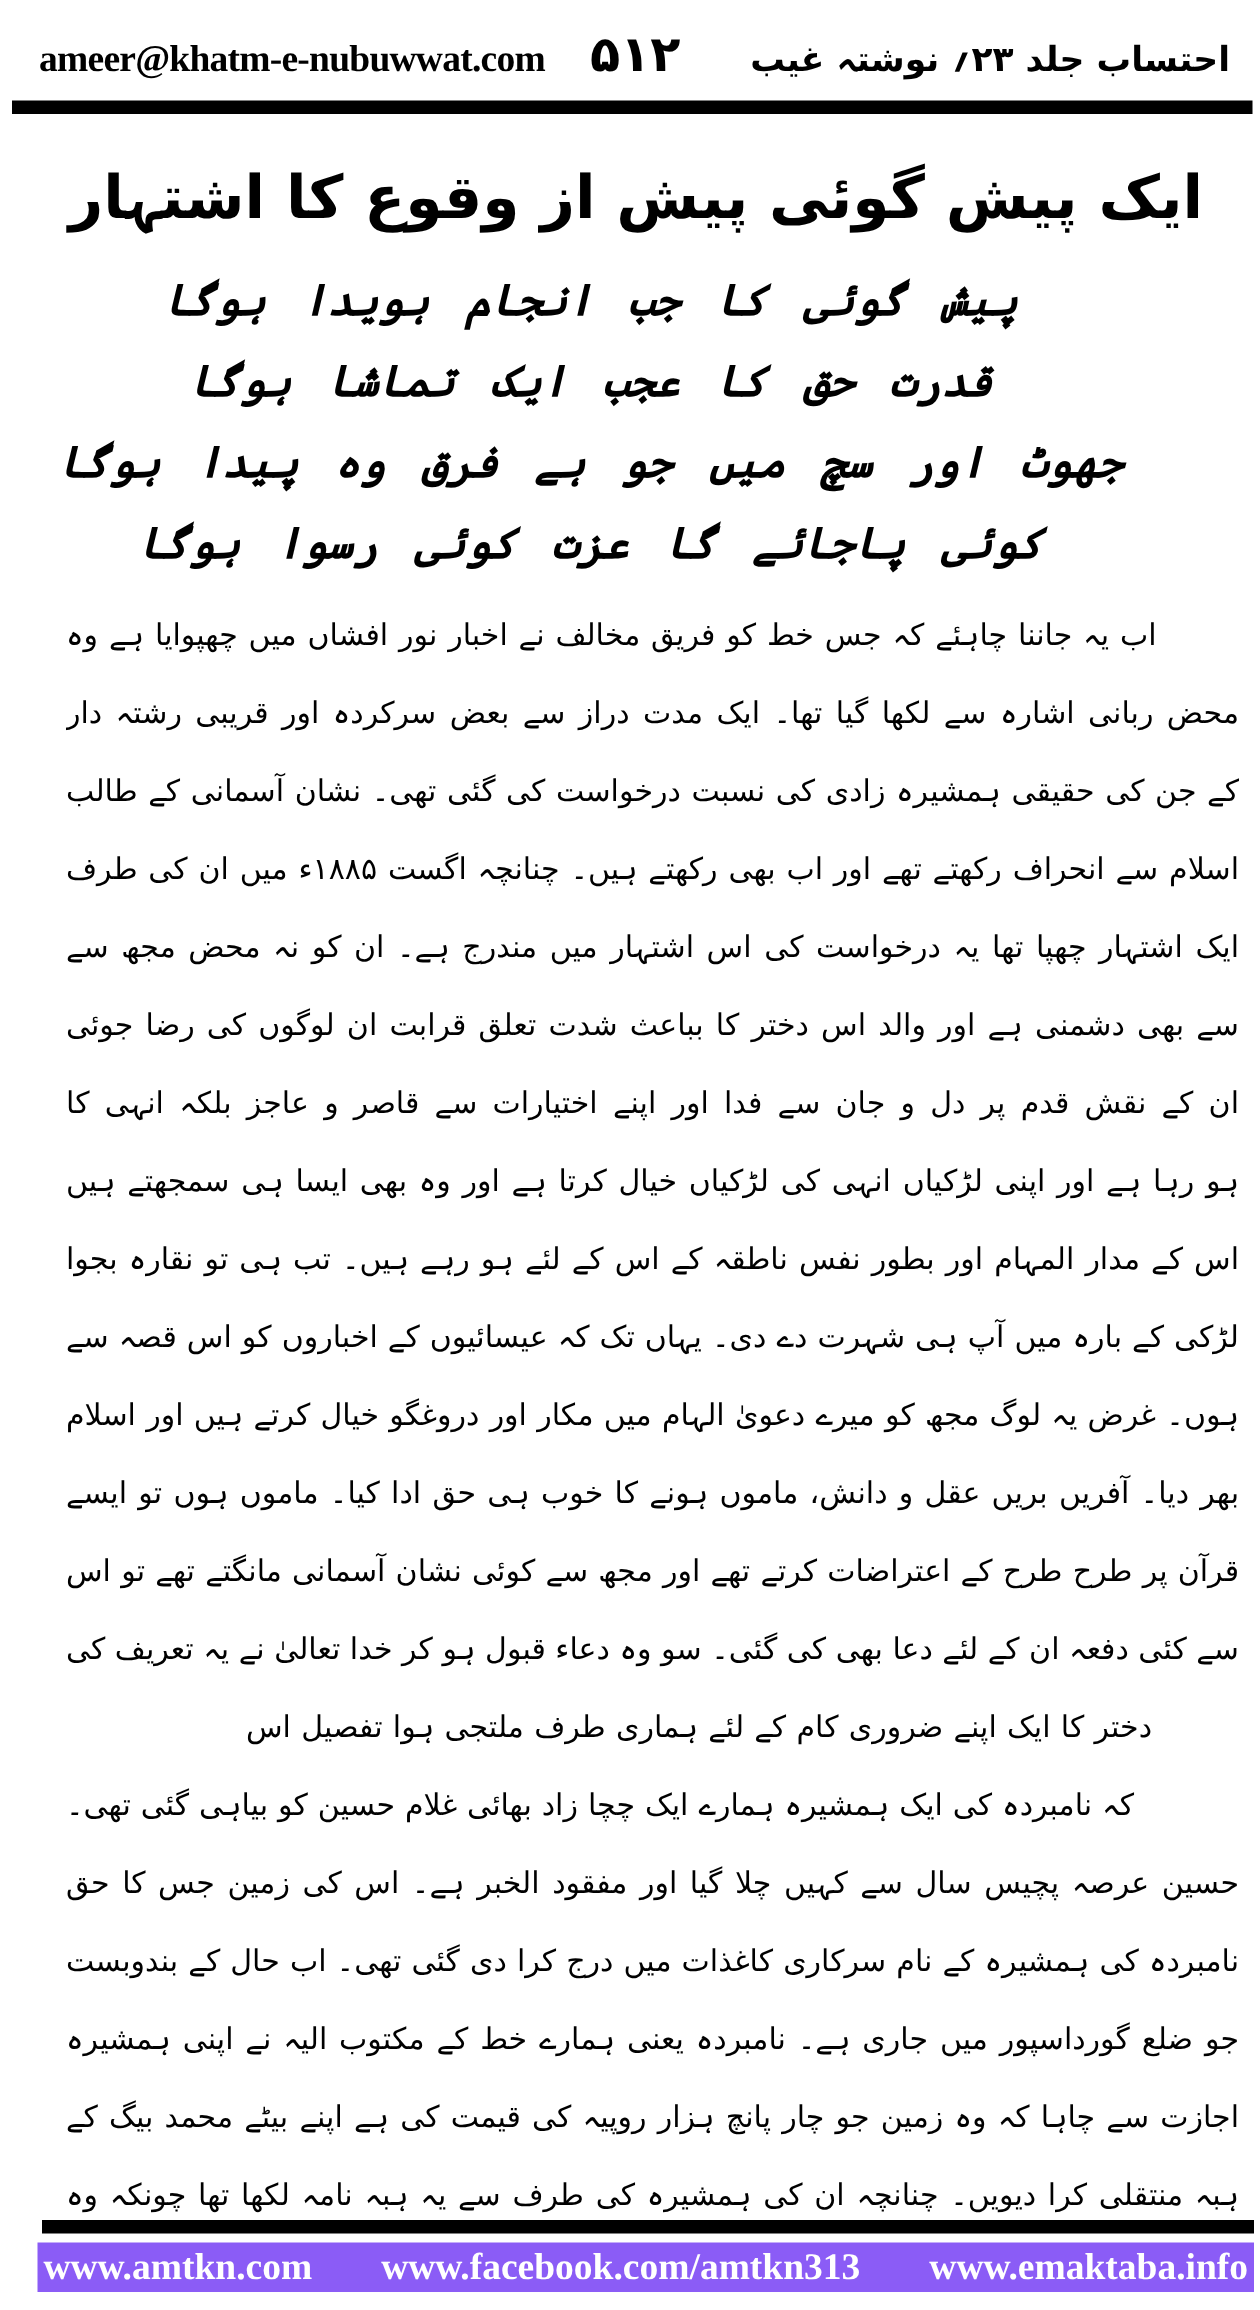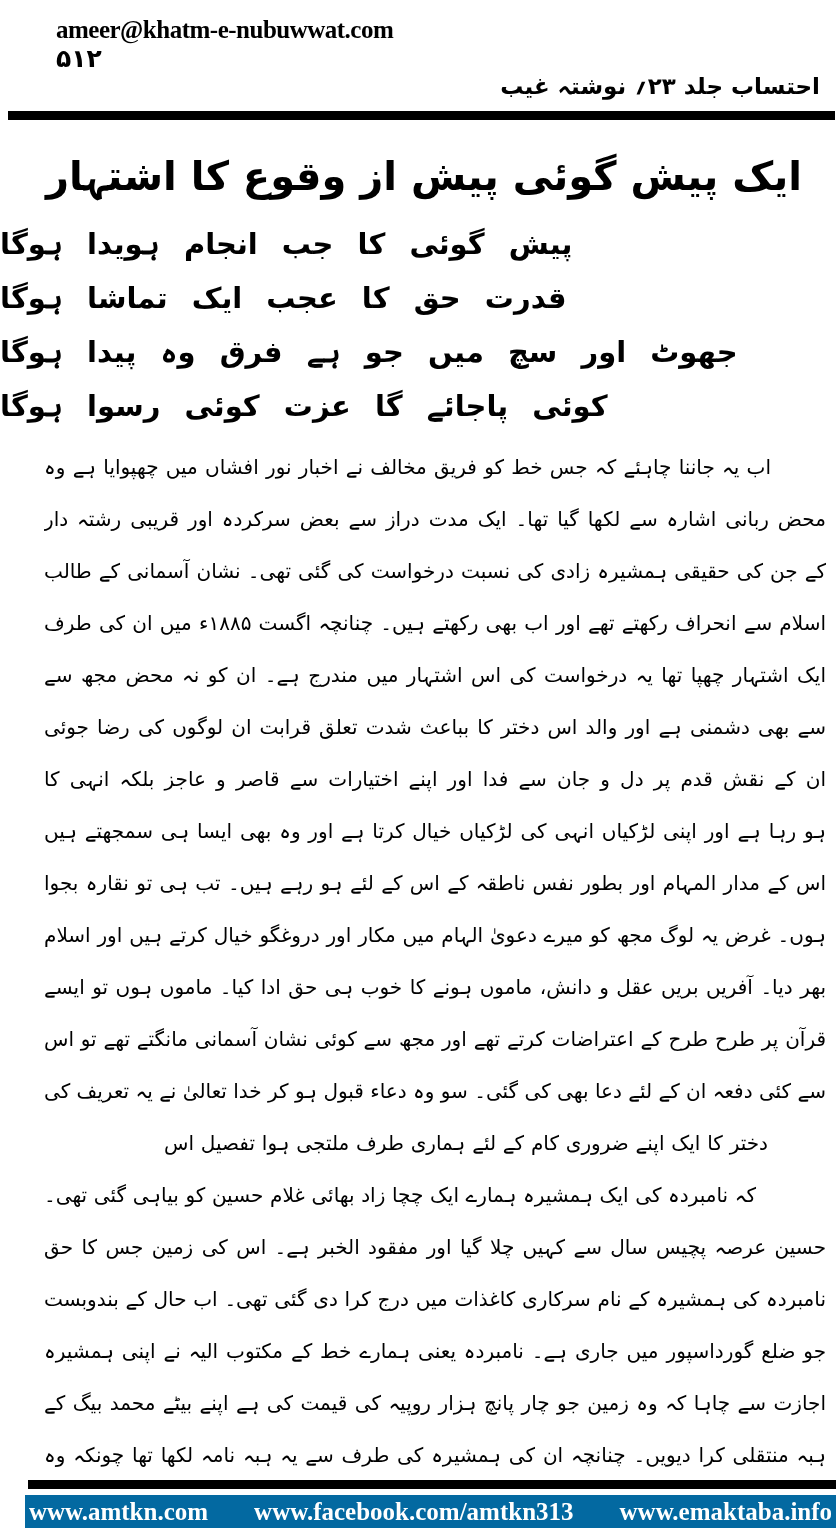--- a/index.html
+++ b/index.html
@@ -11,30 +11,29 @@
     overflow: hidden;
     position: relative;
   }
   .page { position: absolute; inset: 0; }
 
   
   .header {
     display: flex;
     align-items: baseline;
     padding: 16px 20px 0 26px;
-    flex-direction: column;
   }
   .email {
     font-family: "Liberation Serif", serif;
     font-weight: 700;
     font-size: 25px;
     letter-spacing: -0.5px;
   }
   .page-number {
-    font-size: 25px;
+    font-size: 33px;
     font-weight: 700;
     margin-left: 30px;
     direction: rtl;
   }
   .book-title {
     margin-left: auto;
     font-weight: 700;
     font-size: 23px;
     direction: rtl;
     white-space: nowrap;
@@ -56,24 +55,25 @@
     white-space: nowrap;
     overflow: hidden;
   }
 
   
   .poem { direction: rtl; padding: 2px 52px 0 0; }
   .poem-line {
     font-size: 29px;
     font-weight: 700;
     line-height: 54px;
-    text-align: left;
+    text-align: center;
     word-spacing: 14px;
     white-space: nowrap;
     overflow: hidden;
+    font-style: italic;
   }
 
   
   .prose { padding: 8px 14px 0 16px; }
   .prose-line {
     direction: rtl;
     font-size: 20px;
     line-height: 52px;
     max-height: 52px;
     overflow: hidden;
@@ -96,21 +96,21 @@
     right: 4px;
     bottom: 12px;
   }
   .footer-thin-rule {
     height: 9px;
     background: #000;
     margin-left: 3px;
   }
   .footer-bar {
     margin-top: 6px;
-    background: #0369a1;
+    background: #8b5cf6;
     color: #fff;
     height: 33px;
     display: flex;
     align-items: center;
     justify-content: center;
     gap: 46px;
     font-family: "Liberation Serif", serif;
     font-weight: 700;
     font-size: 25px;
   }
@@ -139,20 +139,21 @@
   <div class="prose">
     <div class="prose-line indent-1">اب یہ جاننا چاہئے کہ جس خط کو فریق مخالف نے اخبار نور افشاں میں چھپوایا ہے وہ خط</div>
     <div class="prose-line">محض ربانی اشارہ سے لکھا گیا تھا۔ ایک مدت دراز سے بعض سرکردہ اور قریبی رشتہ دار مکتوب الیہ</div>
     <div class="prose-line">کے جن کی حقیقی ہمشیرہ زادی کی نسبت درخواست کی گئی تھی۔ نشان آسمانی کے طالب تھے اور طریقہ</div>
     <div class="prose-line">اسلام سے انحراف رکھتے تھے اور اب بھی رکھتے ہیں۔ چنانچہ اگست ۱۸۸۵ء میں ان کی طرف سے</div>
     <div class="prose-line">ایک اشتہار چھپا تھا یہ درخواست کی اس اشتہار میں مندرج ہے۔ ان کو نہ محض مجھ سے بلکہ اور رسول</div>
     <div class="prose-line">سے بھی دشمنی ہے اور والد اس دختر کا بباعث شدت تعلق قرابت ان لوگوں کی رضا جوئی میں محو اور</div>
     <div class="prose-line">ان کے نقش قدم پر دل و جان سے فدا اور اپنے اختیارات سے قاصر و عاجز بلکہ انہی کا فرمانبردار</div>
     <div class="prose-line">ہو رہا ہے اور اپنی لڑکیاں انہی کی لڑکیاں خیال کرتا ہے اور وہ بھی ایسا ہی سمجھتے ہیں اور ہر بات میں</div>
     <div class="prose-line">اس کے مدار المہام اور بطور نفس ناطقہ کے اس کے لئے ہو رہے ہیں۔ تب ہی تو نقارہ بجوا کر اس کی</div>
+    <div class="prose-line">لڑکی کے بارہ میں آپ ہی شہرت دے دی۔ یہاں تک کہ عیسائیوں کے اخباروں کو اس قصہ سے</div>
     <div class="prose-line">ہوں۔ غرض یہ لوگ مجھ کو میرے دعویٰ الہام میں مکار اور دروغگو خیال کرتے ہیں اور اسلام اور</div>
     <div class="prose-line">بھر دیا۔ آفریں بریں عقل و دانش، ماموں ہونے کا خوب ہی حق ادا کیا۔ ماموں ہوں تو ایسے</div>
     <div class="prose-line">قرآن پر طرح طرح کے اعتراضات کرتے تھے اور مجھ سے کوئی نشان آسمانی مانگتے تھے تو اس وجہ</div>
     <div class="prose-line">سے کئی دفعہ ان کے لئے دعا بھی کی گئی۔ سو وہ دعاء قبول ہو کر خدا تعالیٰ نے یہ تعریف کی کہ والد اس</div>
     <div class="prose-line para-end">دختر کا ایک اپنے ضروری کام کے لئے ہماری طرف ملتجی ہوا تفصیل اس کی یہ ہے ۔</div>
 
     <div class="prose-line indent-2">کہ نامبردہ کی ایک ہمشیرہ ہمارے ایک چچا زاد بھائی غلام حسین کو بیاہی گئی تھی۔ غلام</div>
     <div class="prose-line">حسین عرصہ پچیس سال سے کہیں چلا گیا اور مفقود الخبر ہے۔ اس کی زمین جس کا حق ہمیں پہنچتا ہے</div>
     <div class="prose-line">نامبردہ کی ہمشیرہ کے نام سرکاری کاغذات میں درج کرا دی گئی تھی۔ اب حال کے بندوبست میں</div>
     <div class="prose-line">جو ضلع گورداسپور میں جاری ہے۔ نامبردہ یعنی ہمارے خط کے مکتوب الیہ نے اپنی ہمشیرہ کی</div>

